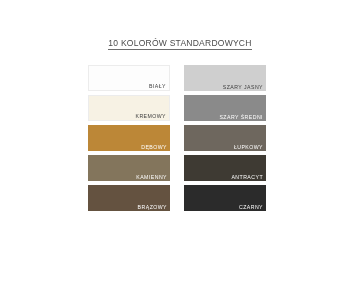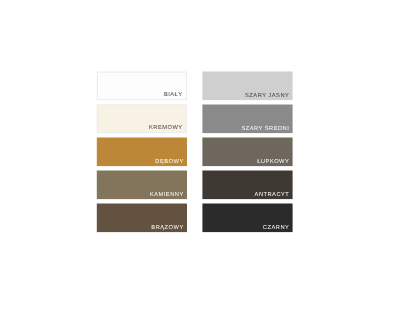--- a/index.html
+++ b/index.html
@@ -60,20 +60,23 @@
     letter-spacing: 0.45px;
     line-height: 1;
     white-space: nowrap;
   }
 </style>
 </head>
 <body style="background: rgb(255, 255, 255);">
 
 <div class="page">
 
+  <div class="title">
+    <span>10 KOLORÓW STANDARDOWYCH</span>
+  </div>
 
   <div class="swatch-grid">
       <div class="swatch bordered" style="background: rgb(253, 253, 253);">
         <div class="swatch-label" style="color: rgb(60, 60, 60);">BIAŁY</div>
       </div>
       <div class="swatch" style="background: rgb(207, 207, 207);">
         <div class="swatch-label" style="color: rgb(60, 60, 60);">SZARY JASNY</div>
       </div>
       <div class="swatch bordered" style="background: rgb(247, 242, 228);">
         <div class="swatch-label" style="color: rgb(60, 60, 60);">KREMOWY</div>

